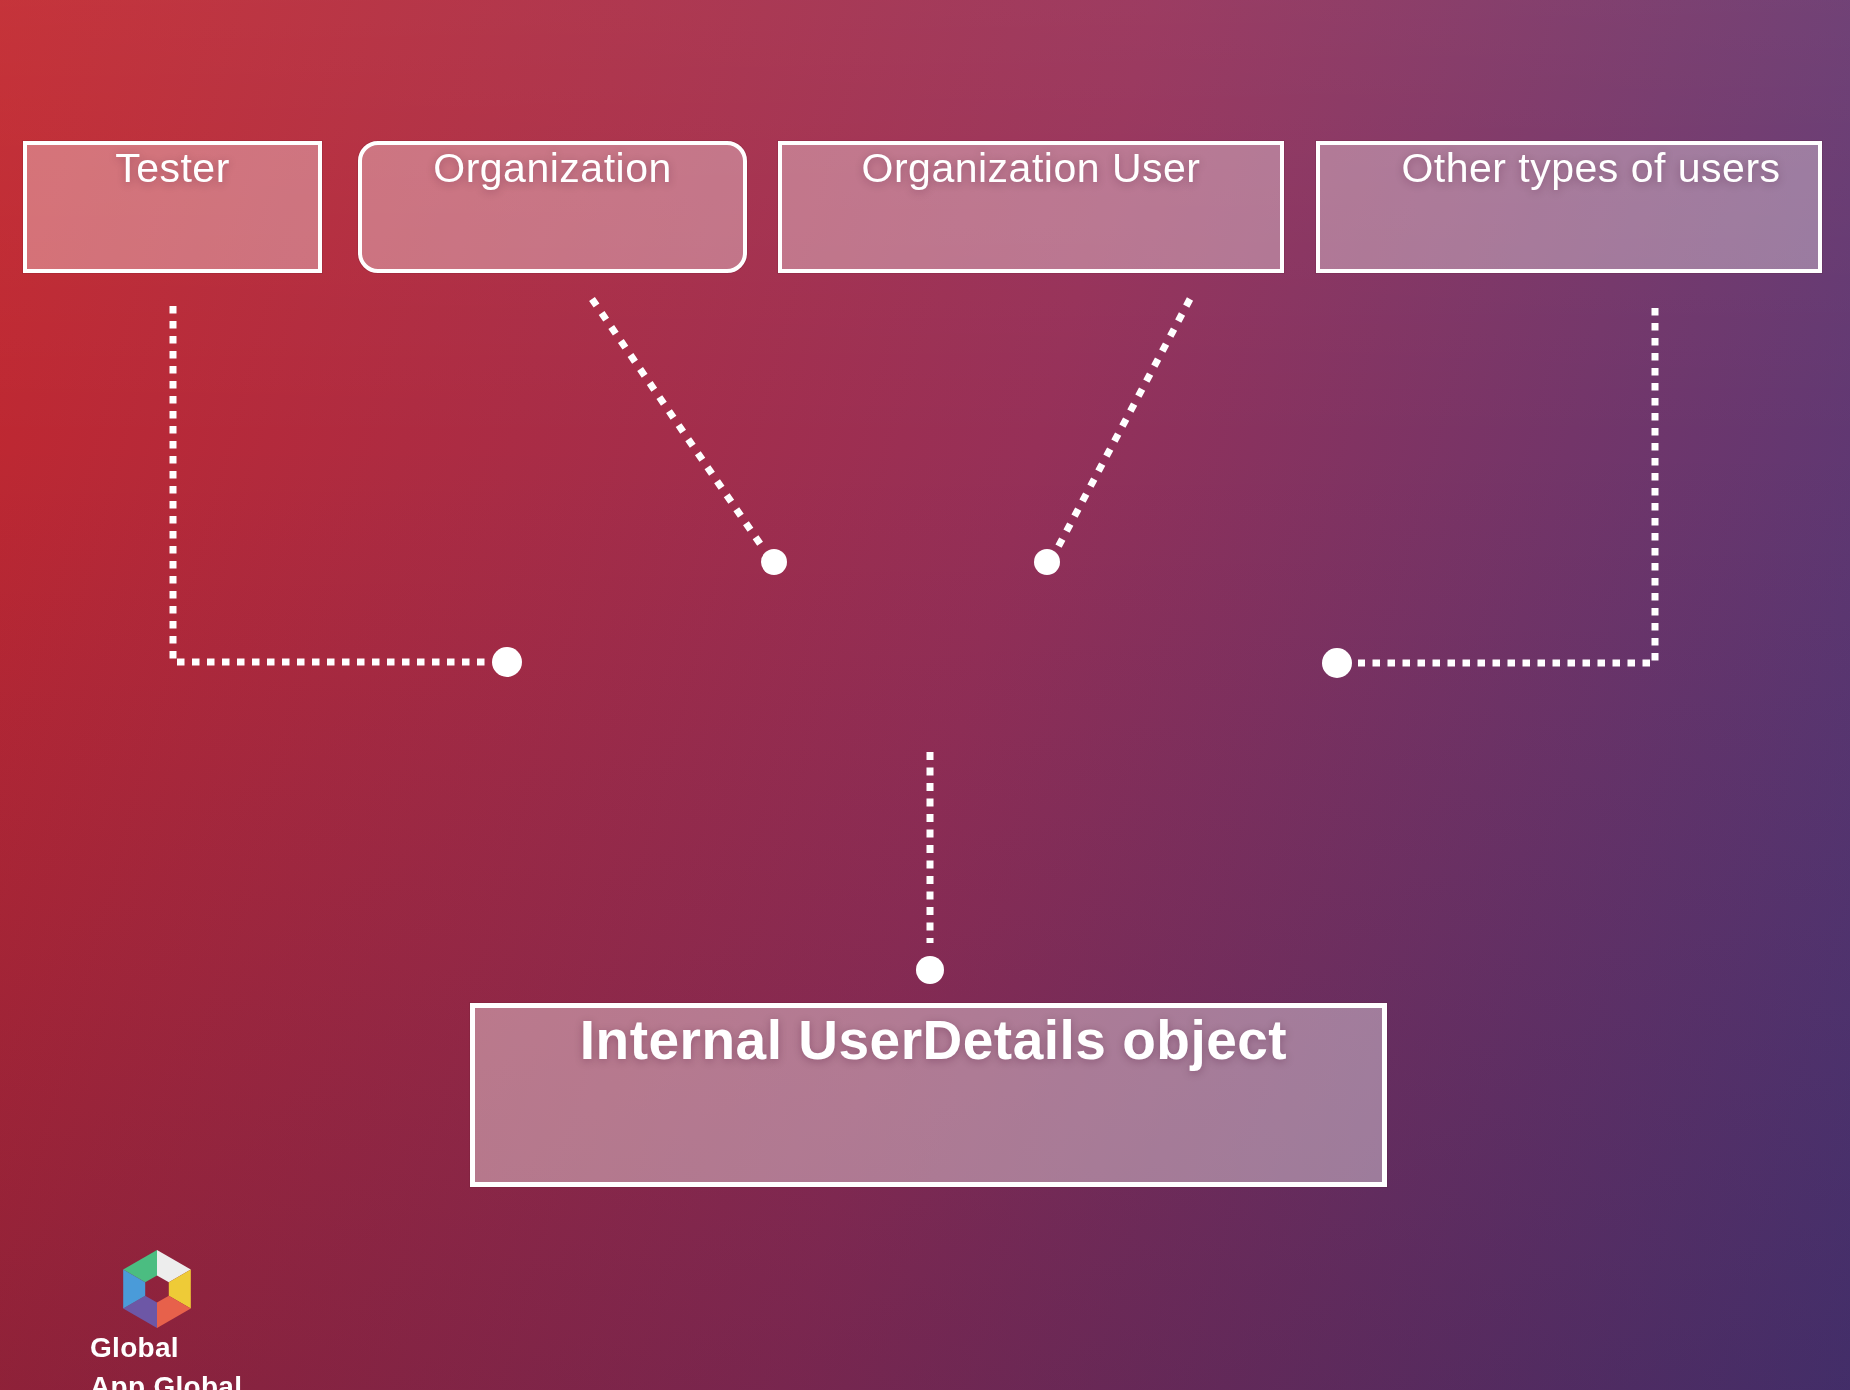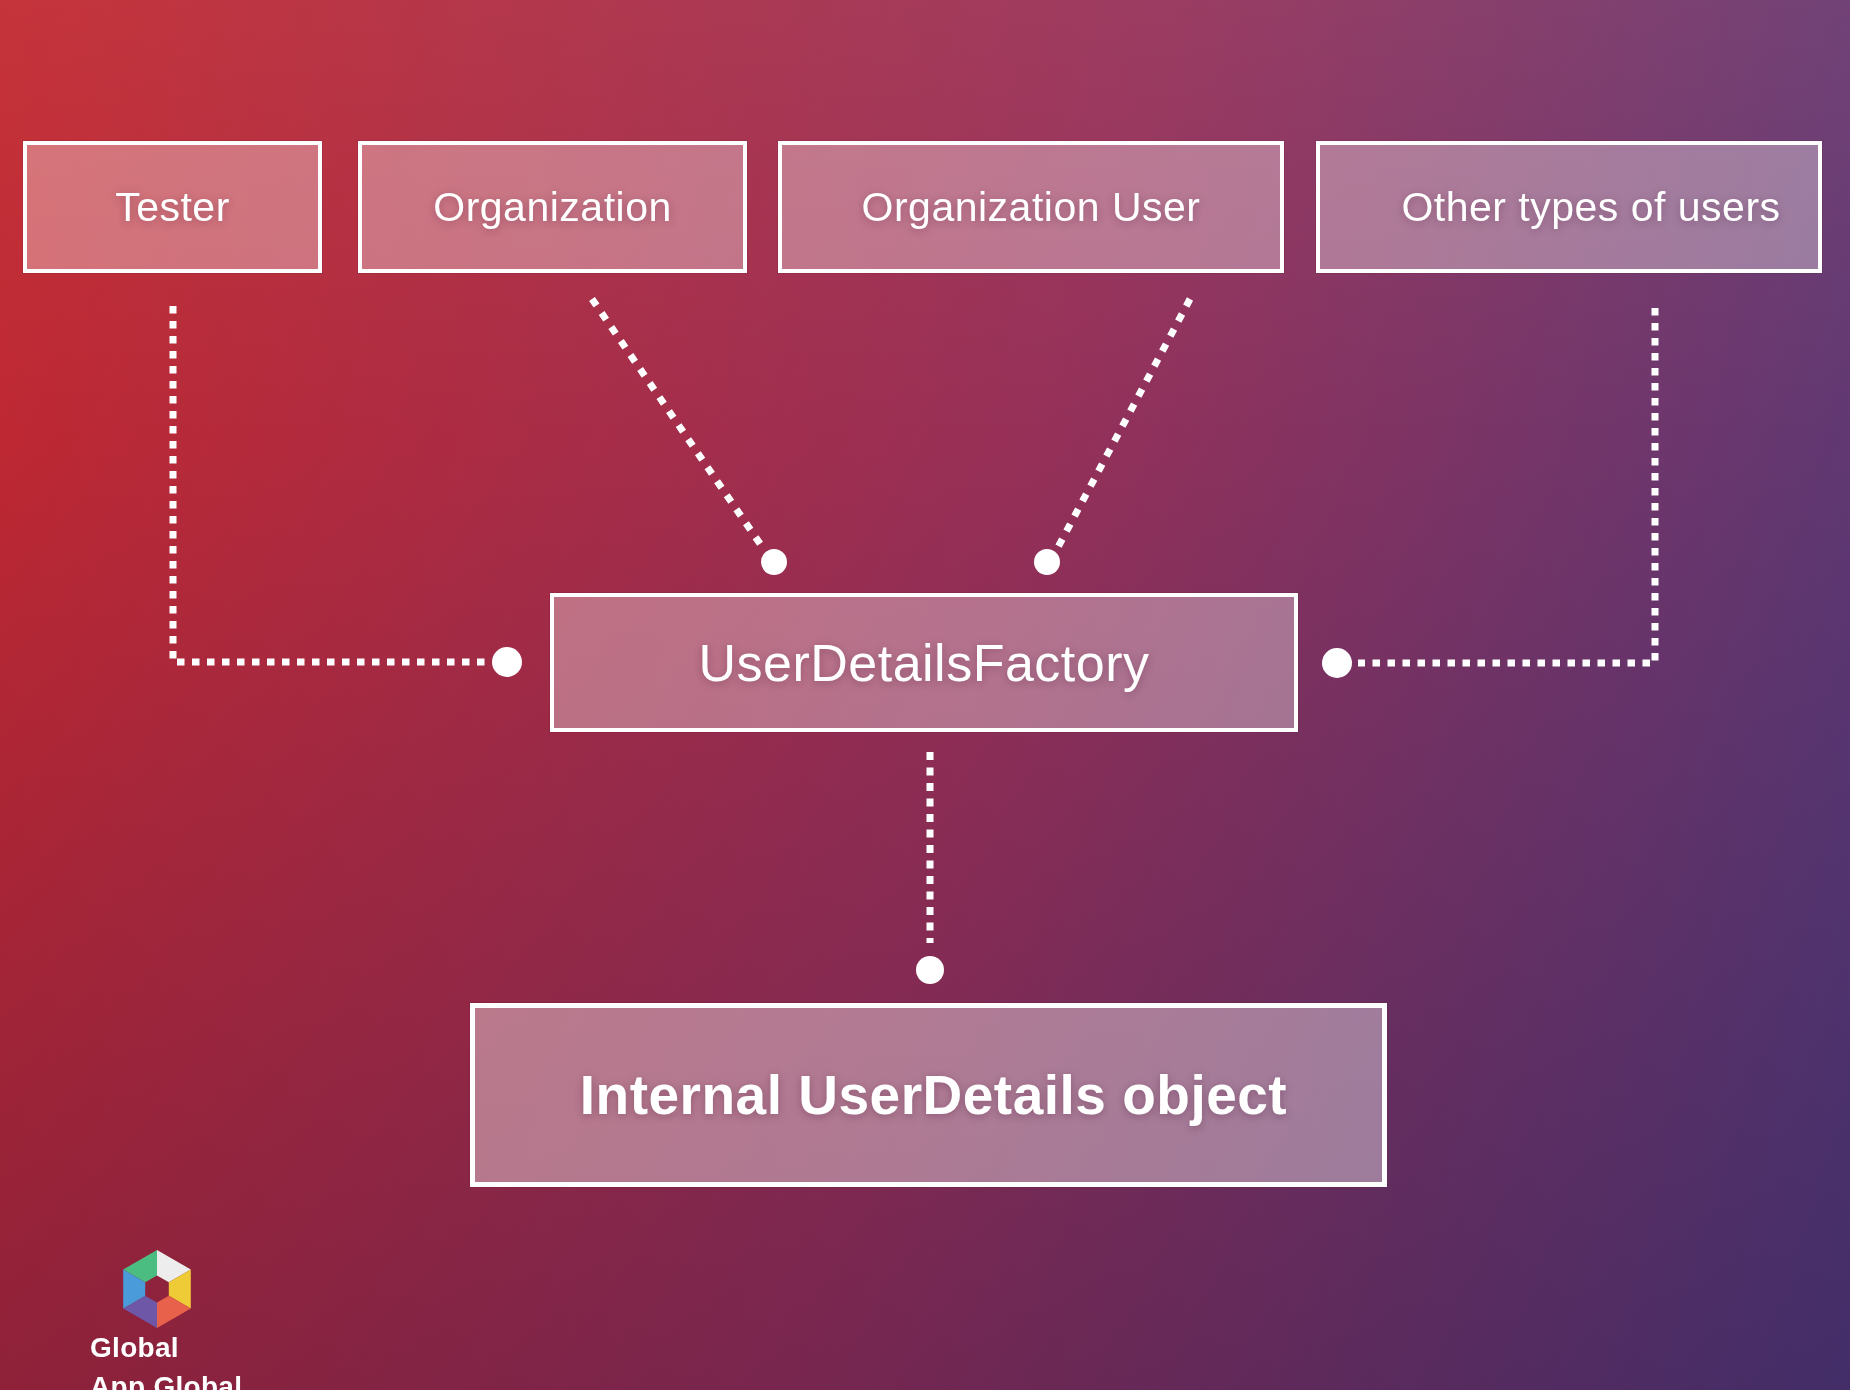--- a/index.html
+++ b/index.html
@@ -10,28 +10,28 @@
     font-family:"Liberation Sans", sans-serif;
     background:
       linear-gradient(to bottom, rgba(255,255,255,0.06) 0%, rgba(255,255,255,0) 32%, rgba(24,6,48,0.24) 100%),
       linear-gradient(105deg, var(--bg-left) 0%, var(--bg-mid) 52%, var(--bg-right) 100%);
   }
   .node{
     position:absolute;
     box-sizing:border-box;
     border:4px solid var(--box-border);
     background:var(--box-fill);
-    display:flex;align-items:center;justify-content:center;
+    display:flex;justify-content:center;
     color:var(--text);
     text-shadow:0 2px 8px rgba(60,0,40,0.28);
     box-shadow:0 0 0 1px rgba(90,20,40,0.15);
   }
   .node--source{top:141px;height:132px;font-size:41px;font-weight:400;letter-spacing:0.5px;}
   #node-tester{left:23px;width:299px;}
-  #node-organization{left:358px;width:389px;}
+  #node-organization{left:358px;width:389px;border-radius:20px;}
   #node-organization-user{left:778px;width:506px;}
   #node-other-users{left:1316px;width:506px;padding-left:44px;}
   .node--factory{
     left:550px;top:593px;width:748px;height:139px;
     font-size:52px;font-weight:400;letter-spacing:0.5px;
     background:var(--box-fill);
   }
   .node--result{
     left:470px;top:1003px;width:917px;height:184px;
     font-size:55px;font-weight:700;letter-spacing:0.5px;
@@ -87,23 +87,20 @@
   <div class="node node--source" id="node-organization">
     <span>Organization</span>
   </div>
   <div class="node node--source" id="node-organization-user">
     <span>Organization User</span>
   </div>
   <div class="node node--source" id="node-other-users">
     <span>Other types of users</span>
   </div>
 
-  <div class="node node--factory">
-    <span>UserDetailsFactory</span>
-  </div>
 
   <div class="node node--result">
     <span>Internal UserDetails object</span>
   </div>
 
   <div class="logo">
     <svg width="78" height="78" viewBox="0 0 78 78">
       <polygon points="39,0 5.2,19.5 27.2,32.2 39,25.4" fill="var(--logo-green)"></polygon>
       <polygon points="39,0 72.8,19.5 50.8,32.2 39,25.4" fill="var(--logo-gray)"></polygon>
       <polygon points="72.8,19.5 72.8,58.5 50.8,45.8 50.8,32.2" fill="var(--logo-yellow)"></polygon>

